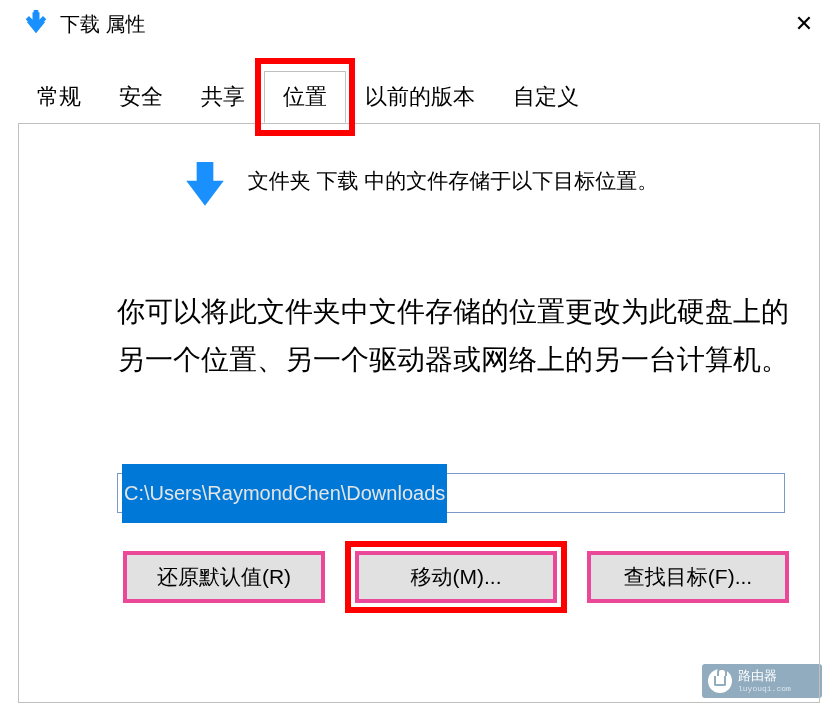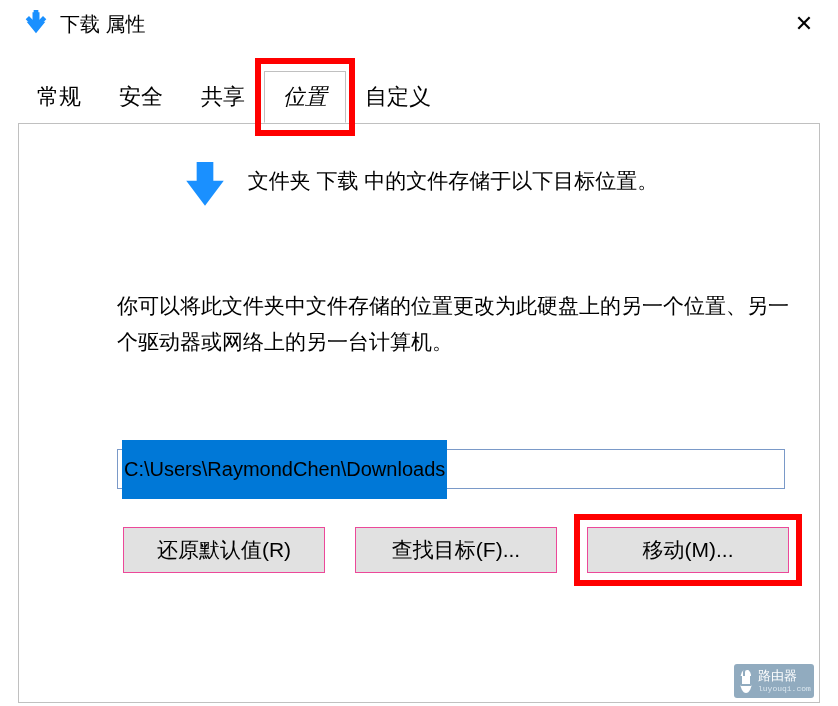--- a/index.html
+++ b/index.html
@@ -62,21 +62,20 @@
       color: #000;
       cursor: pointer;
       position: relative;
       background: #fff;
       border: 1px solid transparent;
     }
     .tab.active {
       border: 1px solid #c0c0c0;
       border-bottom: 1px solid #fff;
       z-index: 3;
-      font-style: italic;
     }
     .tab-highlight-location {
       position: absolute;
       border: 6px solid #ff0000;
       top: -14px;
       left: -10px;
       right: -10px;
       bottom: -14px;
       pointer-events: none;
       z-index: 5;
@@ -104,51 +103,51 @@
       margin-top: 2px;
       flex-shrink: 0;
     }
     .header-text {
       font-size: 21px;
       color: #000;
       line-height: 1.6;
       padding-top: 6px;
     }
     .description {
-      font-size: 21px;
+      font-size: 28px;
       color: #000;
       line-height: 1.7;
       margin-left: 68px;
       margin-bottom: 90px;
     }
     .path-input {
       margin-left: 68px;
       margin-right: 4px;
       border: 1px solid #7a99c8;
       height: 40px;
       display: flex;
       align-items: center;
       padding: 0 4px;
       margin-bottom: 38px;
     }
     .path-text {
       background: #0078d7;
-      color: #000000;
+      color: #e5e5e5;
       font-size: 20px;
       padding: 18px 2px;
       display: inline-block;
     }
     .button-row {
       display: flex;
       gap: 30px;
       margin-left: 74px;
       align-items: center;
     }
     .btn {
-      border: 1px solid #ec4899;
+      border: 4px solid #ec4899;
       background: #e1e1e1;
       font-size: 21px;
       color: #000;
       padding: 8px 0;
       width: 203px;
       text-align: center;
       cursor: pointer;
       position: relative;
     }
     .btn-move {
@@ -158,23 +157,23 @@
       position: absolute;
       border: 6px solid #ff0000;
       top: -14px;
       left: -14px;
       right: -14px;
       bottom: -14px;
       pointer-events: none;
     }
     .watermark {
       position: absolute;
-      right: 24px;
+      right: 16px;
       bottom: 8px;
-      width: 80px;
+      width: 120px;
       height: 34px;
       background: #7e9db5;
       border-radius: 3px;
       display: flex;
       align-items: center;
       padding: 0 6px;
       opacity: 0.85;
     }
     .watermark-icon {
       width: 24px;
@@ -234,20 +233,21 @@
 
 <div class="tabs-area">
   <div class="tabs-row">
     <div class="tab">常规</div>
     <div class="tab">安全</div>
     <div class="tab">共享</div>
     <div class="tab active">
       <span>位置</span>
       <div class="tab-highlight-location"></div>
     </div>
+    <div class="tab">以前的版本</div>
     <div class="tab">自定义</div>
   </div>
 
   <div class="tab-panel-border">
     <div class="content">
       <div class="header-row">
         <span class="big-arrow">
           <svg viewBox="0 0 24 24" width="50" height="50">
             <polygon fill="#1a90ff" points="3,10 12,22 21,10 16,10 16,1 8,1 8,10"></polygon>
           </svg>
@@ -256,25 +256,25 @@
       </div>
 
       <div class="description">你可以将此文件夹中文件存储的位置更改为此硬盘上的另一个位置、另一个驱动器或网络上的另一台计算机。</div>
 
       <div class="path-input">
         <span class="path-text">C:\Users\RaymondChen\Downloads</span>
       </div>
 
       <div class="button-row">
         <div class="btn">还原默认值(R)</div>
-        <div class="btn">查找目标(F)...</div>
         <div class="btn btn-move">
           <span>移动(M)...</span>
           <div class="btn-move-outline"></div>
         </div>
+        <div class="btn">查找目标(F)...</div>
       </div>
     </div>
   </div>
 </div>
 
 <div class="watermark">
   <div class="watermark-icon">
     <div class="watermark-lock"></div>
   </div>
   <div>

